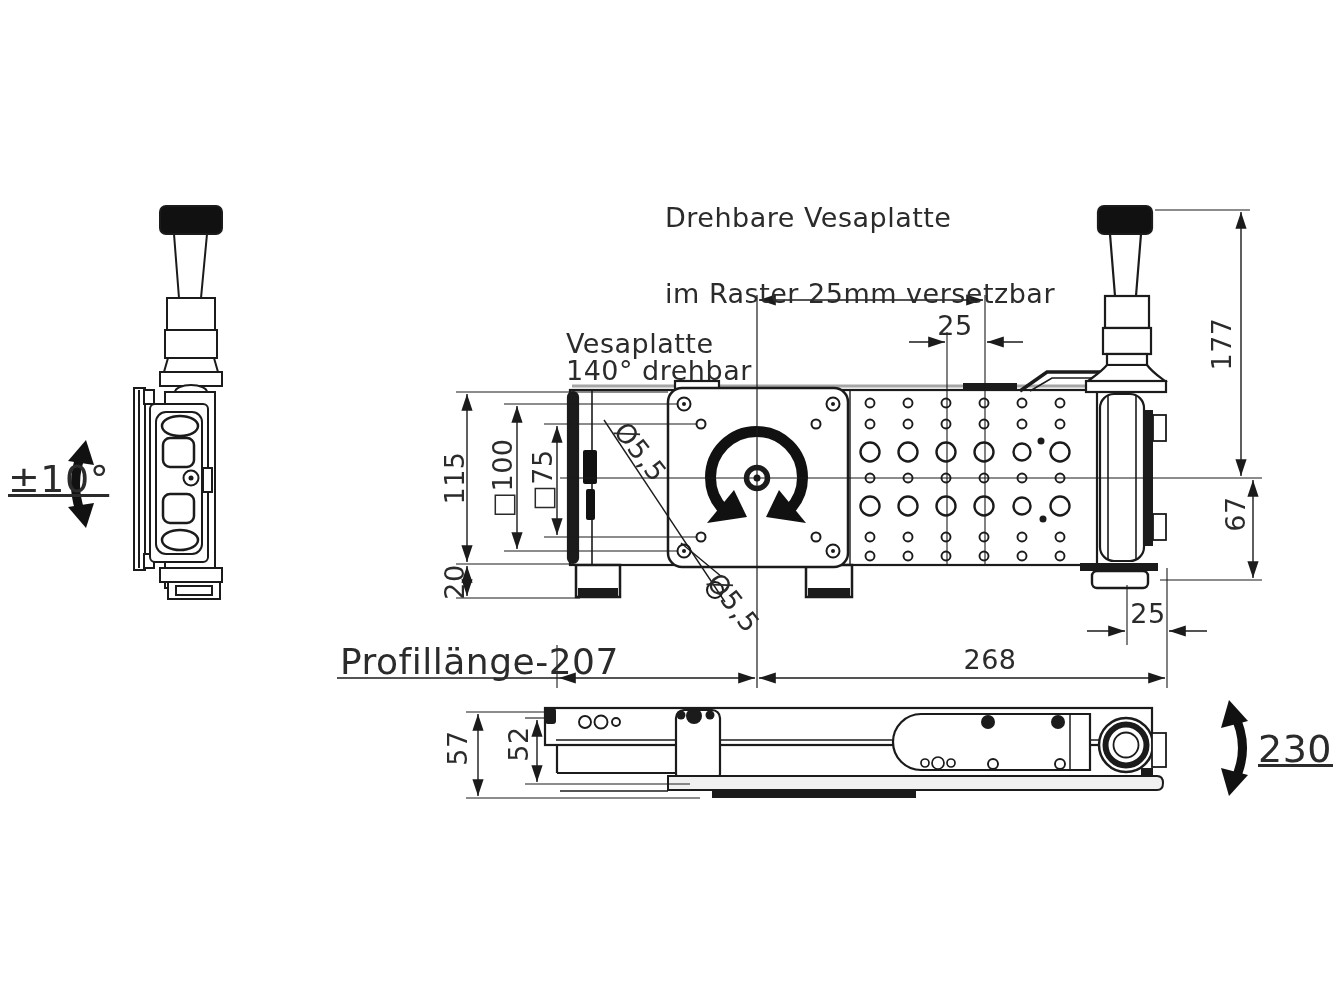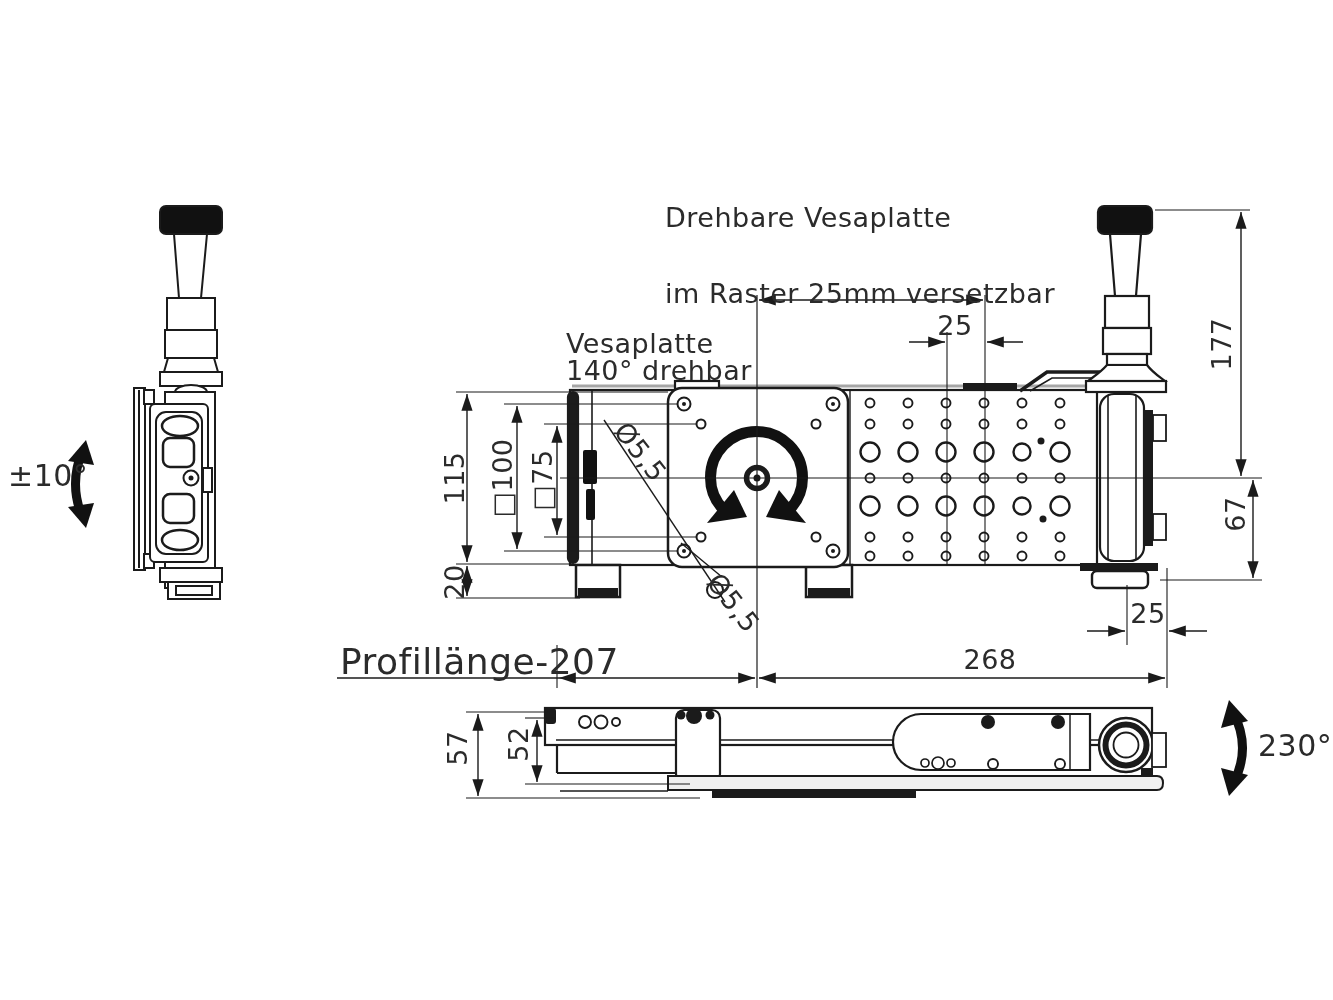--- a/index.html
+++ b/index.html
@@ -8,21 +8,21 @@
     font-family:"DejaVu Sans","Liberation Sans",sans-serif;color:#262626;
     overflow:hidden;
   }
   .stage svg{position:absolute;left:0;top:0;}
   .lbl{
     position:absolute;white-space:nowrap;line-height:1.04;
     font-size:27px;color:#2b2b2b;letter-spacing:0.5px;
   }
   .lbl.center{text-align:center;}
   .rot{transform-origin:center;}
-  .big{font-size:30px;}
+  .big{font-size:38px;text-decoration:underline;}
 </style>
 </head>
 <body>
 
 <div class="stage">
 
 <svg width="1333" height="1000" viewBox="0 0 1333 1000">
   <defs>
     <marker id="arr" viewBox="0 0 14 10" markerWidth="14" markerHeight="10" refX="13" refY="5" orient="auto-start-reverse" markerUnits="strokeWidth">
       <path d="M1,1 L13,5 L1,9 Z" fill="#1b1b1b"></path>

